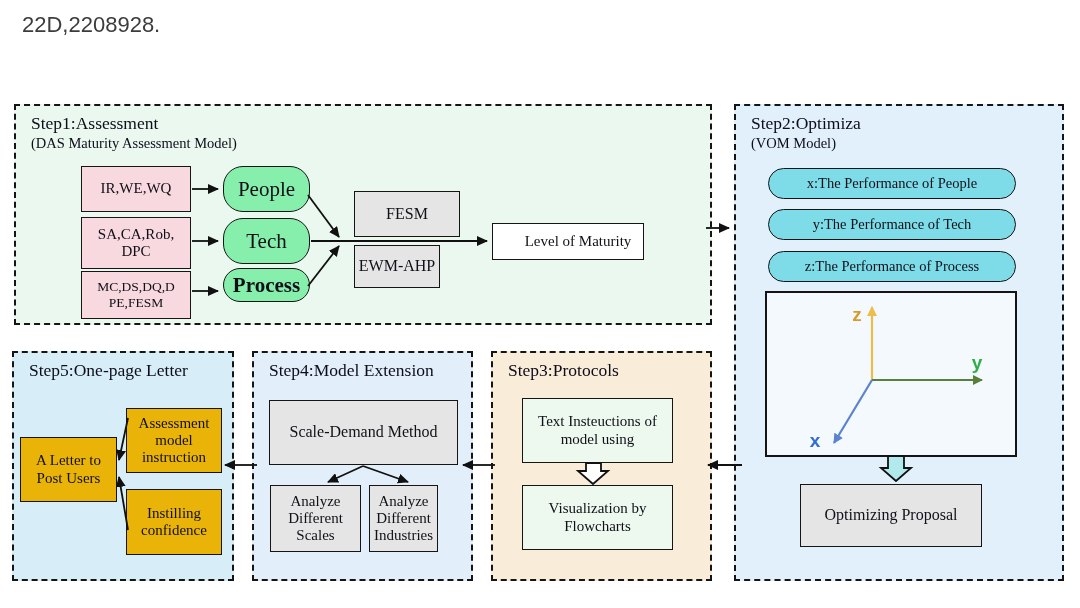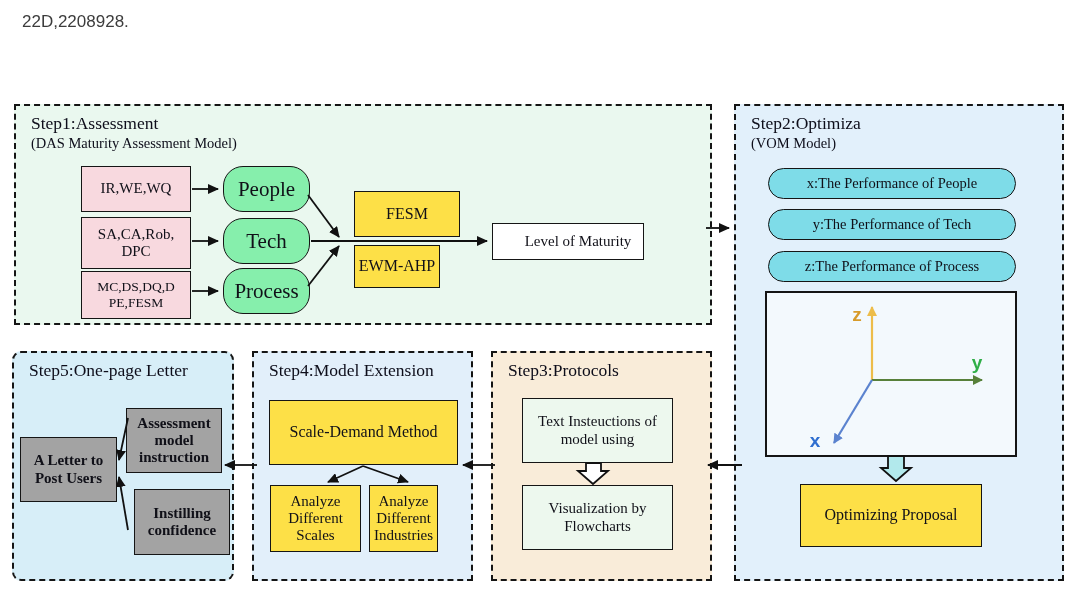--- a/index.html
+++ b/index.html
@@ -1,31 +1,31 @@
 <!DOCTYPE html>
 <html><head>
 <meta charset="utf-8">
 <style>
   html,body{margin:0;padding:0;background:#ffffff;}
   #canvas{position:relative;width:1080px;height:608px;background:#ffffff;overflow:hidden;
           font-family:"Liberation Serif", serif;color:#101018;}
   .code{position:absolute;left:22px;top:12px;font-family:"Liberation Sans",sans-serif;
-        font-size:17px;color:#3c3c3c;}
+        font-size:22px;color:#3c3c3c;}
   .step{position:absolute;border:2px dashed #151515;box-sizing:border-box;}
   .step-title{position:absolute;left:15px;top:7px;font-size:17.5px;line-height:1.2;color:#0d0d1a;}
   .step-sub{position:absolute;left:15px;top:29px;font-size:14.5px;color:#0d0d1a;}
   .box{position:absolute;border:1.8px solid #151515;box-sizing:border-box;display:flex;
        align-items:center;justify-content:center;text-align:center;font-size:15px;
        line-height:1.15;padding:1px 3px;}
   .pinkbox{background:#f8d9df;}
   .cyanshape{background:#86efac;border-radius:20px;font-size:21px;}
   .pill{background:#7edce8;border-radius:16px;font-size:14.5px;}
-  .lav{background:#fde047;}
+  .lav{background:#e5e5e5;}
   .mint{background:#edf8ee;}
-  .cream{background:#a3a3a3;font-weight:bold;}
+  .cream{background:#eab308;}
   .white{background:#ffffff;}
   .axisbox{position:absolute;border:2px solid #151515;background:#f3f9fd;box-sizing:border-box;}
   #overlay{position:absolute;left:0;top:0;z-index:6;pointer-events:none;}
   .small{font-size:13.5px;}
 </style>
 </head>
 <body>
 
 <div id="canvas">
 
@@ -33,41 +33,41 @@
 
   <div class="step" style="left:14px;top:104px;width:698px;height:221px;background:#eaf8ef;">
     <div class="step-title">Step1:Assessment</div>
     <div class="step-sub">(DAS Maturity Assessment Model)</div>
   </div>
   <div class="box pinkbox" style="left:81px;top:166px;width:110px;height:46px;">IR,WE,WQ</div>
   <div class="box pinkbox" style="left:81px;top:217px;width:110px;height:52px;">SA,CA,Rob, DPC</div>
   <div class="box pinkbox small" style="left:81px;top:271px;width:110px;height:48px;">MC,DS,DQ,D PE,FESM</div>
   <div class="box cyanshape" style="left:223px;top:166px;width:87px;height:46px;">People</div>
   <div class="box cyanshape" style="left:223px;top:218px;width:87px;height:46px;">Tech</div>
-  <div class="box cyanshape" style="left:223px;top:268px;width:87px;height:46px;">Process</div>
+  <div class="box cyanshape" style="left:223px;top:268px;width:87px;height:34px;font-weight:bold;">Process</div>
   <div class="box lav" style="left:354px;top:191px;width:106px;height:46px;font-size:16px;">FESM</div>
   <div class="box lav" style="left:354px;top:245px;width:86px;height:43px;font-size:16px;">EWM-AHP</div>
   <div class="box white" style="left:492px;top:223px;width:152px;height:37px;padding-left:23px;">Level of Maturity</div>
 
   <div class="step" style="left:734px;top:104px;width:330px;height:477px;background:#e2f0fb;">
     <div class="step-title">Step2:Optimiza</div>
     <div class="step-sub">(VOM Model)</div>
   </div>
   <div class="box pill" style="left:768px;top:168px;width:248px;height:31px;">x:The Performance of People</div>
   <div class="box pill" style="left:768px;top:209px;width:248px;height:31px;">y:The Performance of Tech</div>
   <div class="box pill" style="left:768px;top:251px;width:248px;height:31px;">z:The Performance of Process</div>
   <div class="axisbox" style="left:765px;top:291px;width:252px;height:166px;"></div>
   <div class="box lav" style="left:800px;top:484px;width:182px;height:63px;font-size:16px;">Optimizing Proposal</div>
 
-  <div class="step" style="left:12px;top:351px;width:222px;height:230px;background:#d7eef8;border-radius:9px;">
+  <div class="step" style="left:12px;top:351px;width:222px;height:230px;background:#d7eef8;">
     <div class="step-title">Step5:One-page Letter</div>
   </div>
   <div class="box cream" style="left:20px;top:437px;width:97px;height:65px;">A Letter to Post Users</div>
   <div class="box cream" style="left:126px;top:408px;width:96px;height:65px;">Assessment model instruction</div>
-  <div class="box cream" style="left:126px;top:489px;width:96px;height:66px;margin-left:8px;">Instilling confidence</div>
+  <div class="box cream" style="left:126px;top:489px;width:96px;height:66px;">Instilling confidence</div>
 
   <div class="step" style="left:252px;top:351px;width:221px;height:230px;background:#e2effa;">
     <div class="step-title">Step4:Model Extension</div>
   </div>
   <div class="box lav" style="left:269px;top:400px;width:189px;height:65px;font-size:16px;">Scale-Demand Method</div>
   <div class="box lav" style="left:270px;top:485px;width:91px;height:67px;">Analyze Different Scales</div>
   <div class="box lav" style="left:369px;top:485px;width:69px;height:67px;">Analyze Different Industries</div>
 
   <div class="step" style="left:491px;top:351px;width:221px;height:230px;background:#f9ecd9;">
     <div class="step-title">Step3:Protocols</div>

